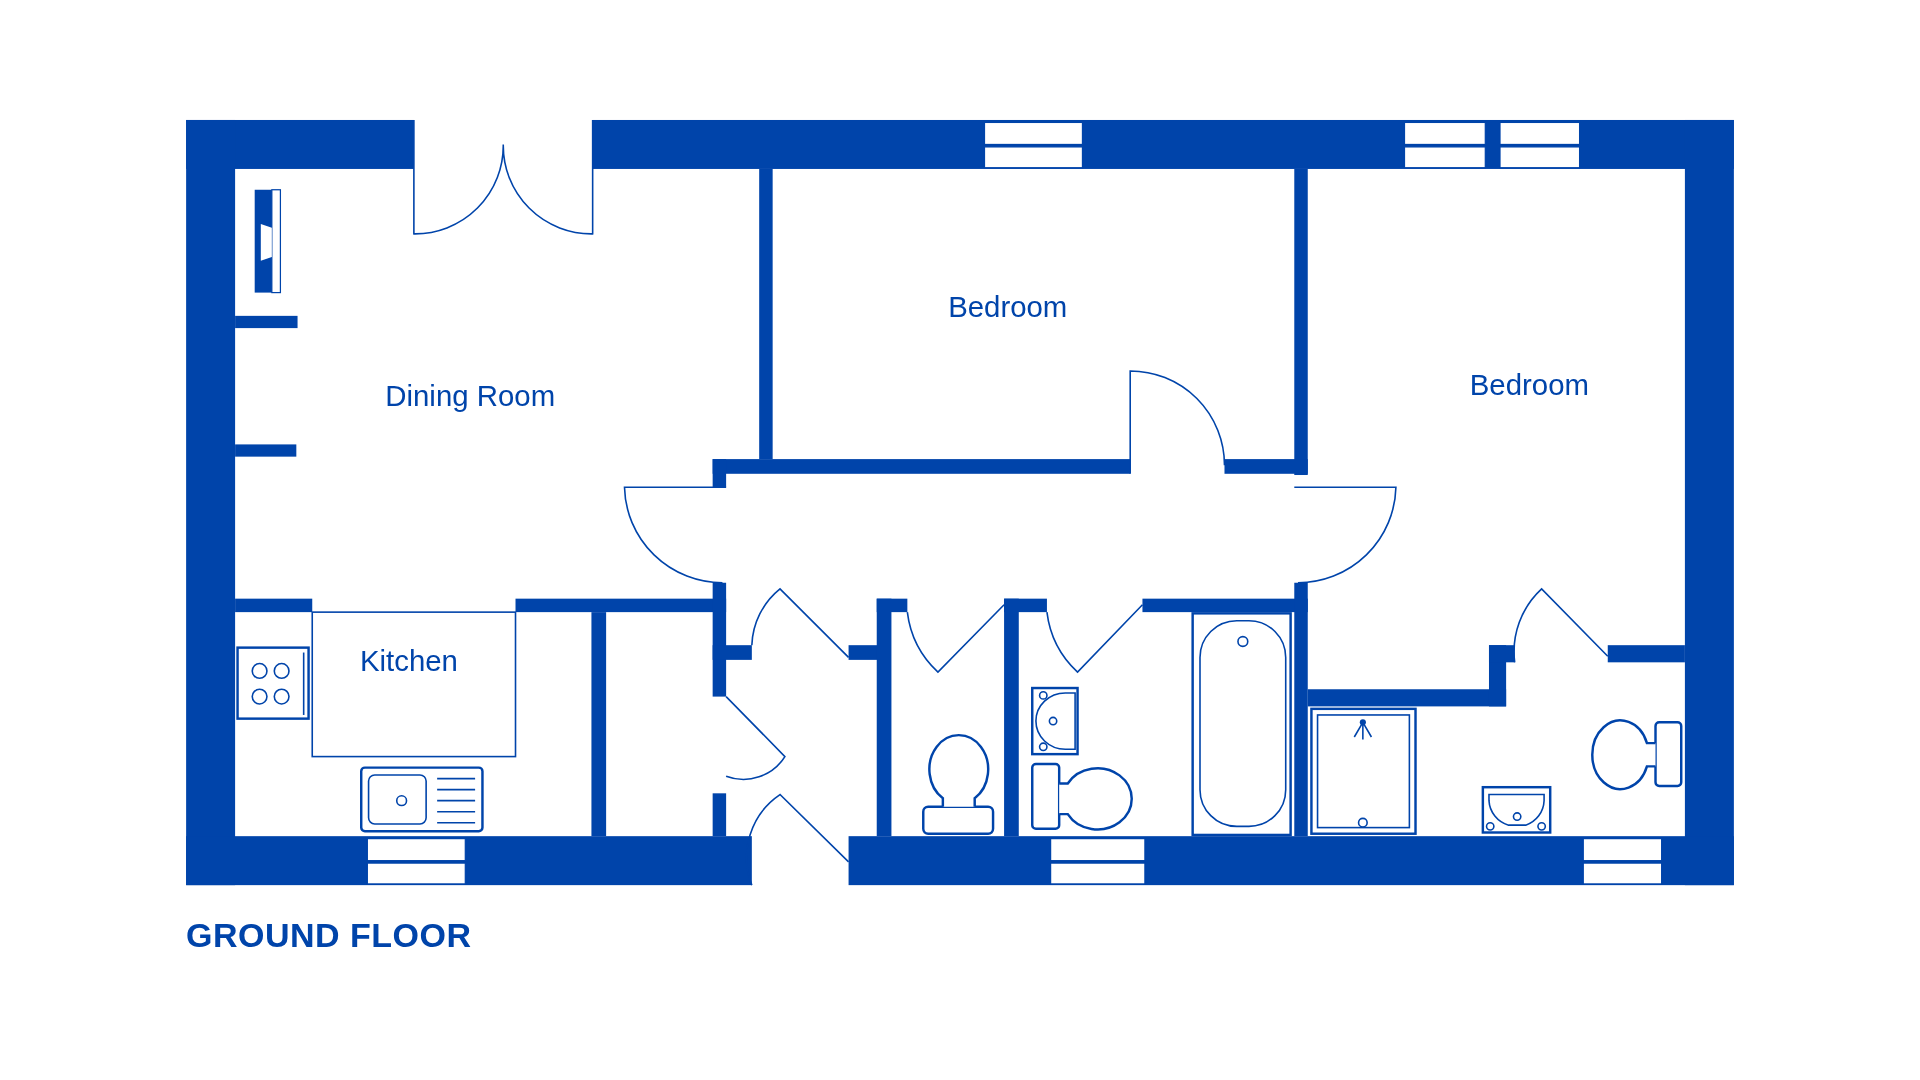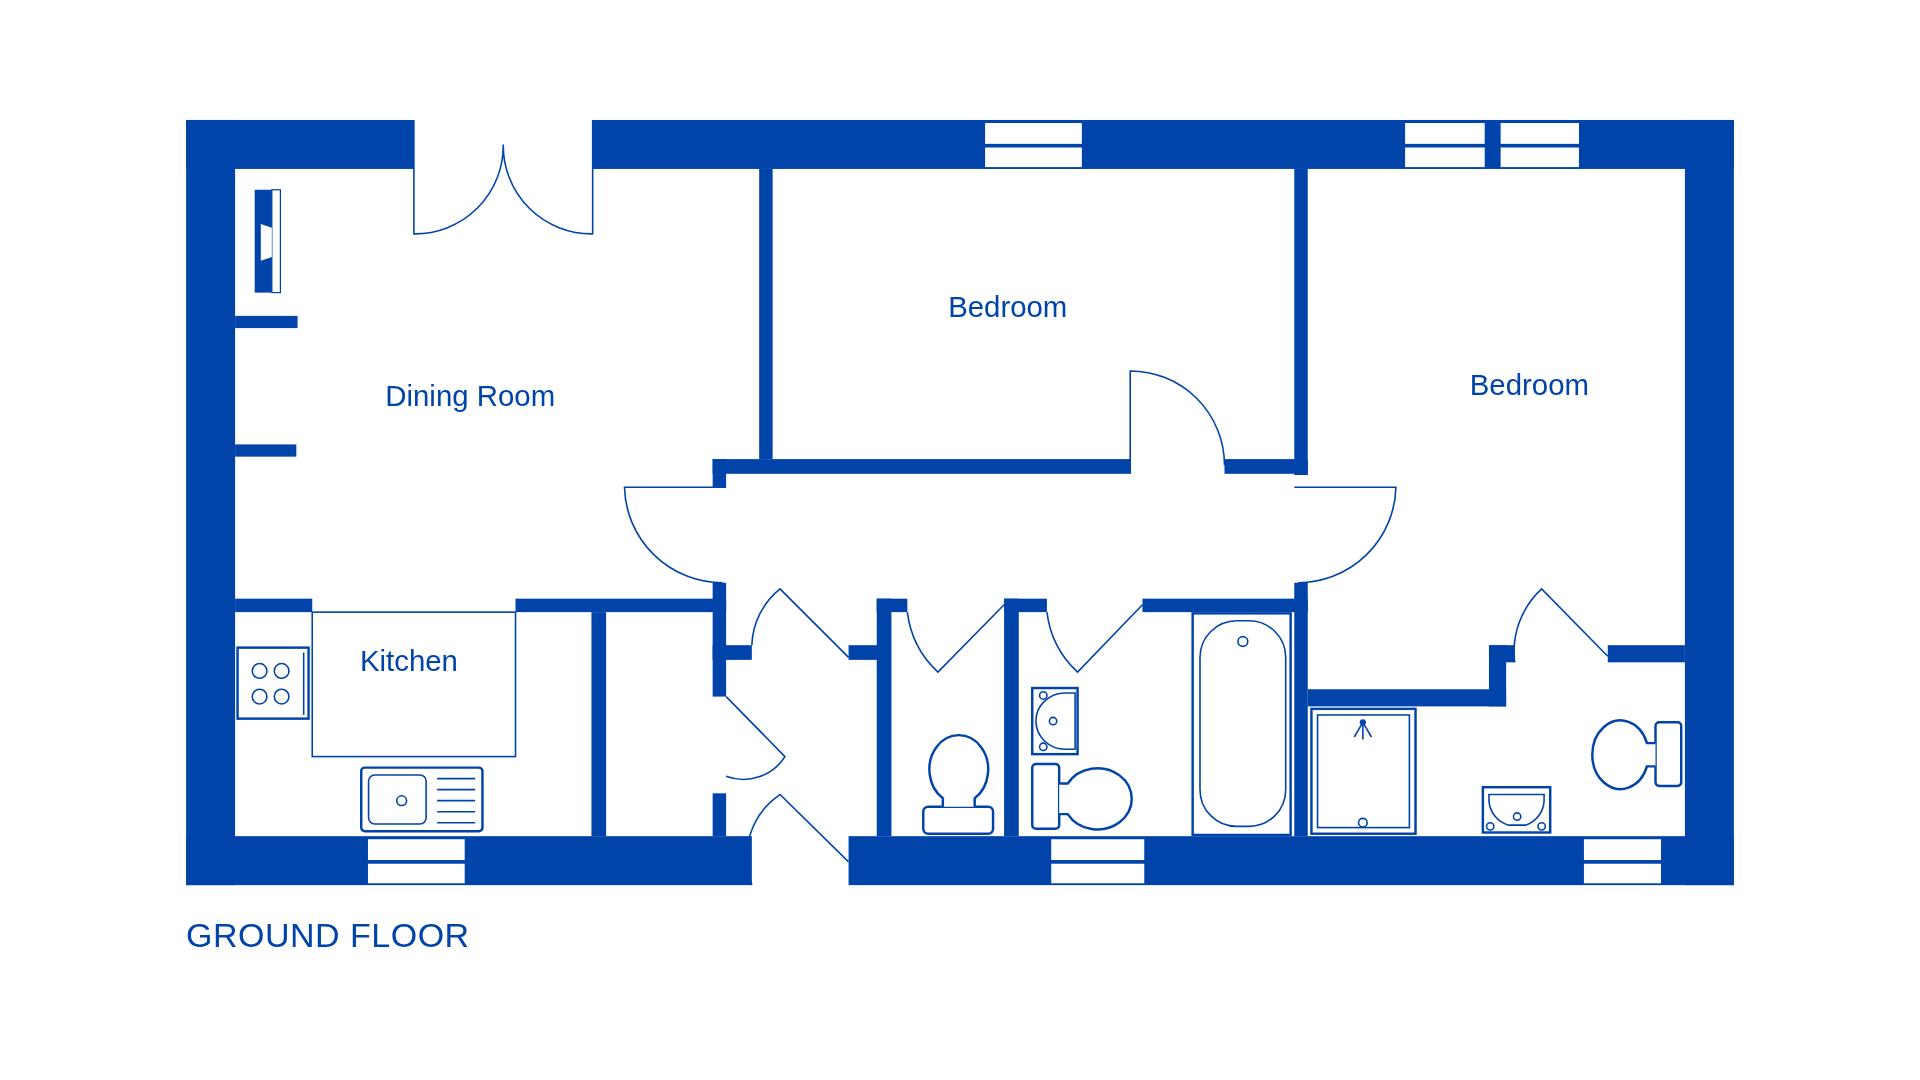--- a/index.html
+++ b/index.html
@@ -6,21 +6,21 @@
   body { width: 1920px; height: 1080px; overflow: hidden; position: relative; }
   #plan { position: absolute; left: 0; top: 0; width: 1920px; height: 1070px; }
   .wall { fill: #0044AA; }
   .win { fill: #ffffff; stroke: #0044AA; stroke-width: 1; }
   .line { fill: none; stroke: #0044AA; stroke-width: 1.3; }
   .fix { fill: #ffffff; stroke: #0044AA; stroke-width: 2; }
   .room-label { font-family: "Liberation Sans", "DejaVu Sans", sans-serif; font-size: 24px; fill: #0044AA; }
   #floor-title {
     position: absolute; left: 186px; top: 916px;
     font-family: "Liberation Sans", "DejaVu Sans", sans-serif;
-    font-weight: normal; font-size: 34px; color: #0044AA; letter-spacing: 0.5px;
+    font-weight: bold; font-size: 34px; color: #0044AA; letter-spacing: 0.5px;
   }
 </style>
 </head>
 <body>
 
 <svg id="plan" viewBox="0 0 1568 874" preserveAspectRatio="none">
 
   <g>
     <rect class="wall" x="152" y="98" width="186" height="40"></rect>
     <rect class="wall" x="484" y="98" width="932" height="40"></rect>

